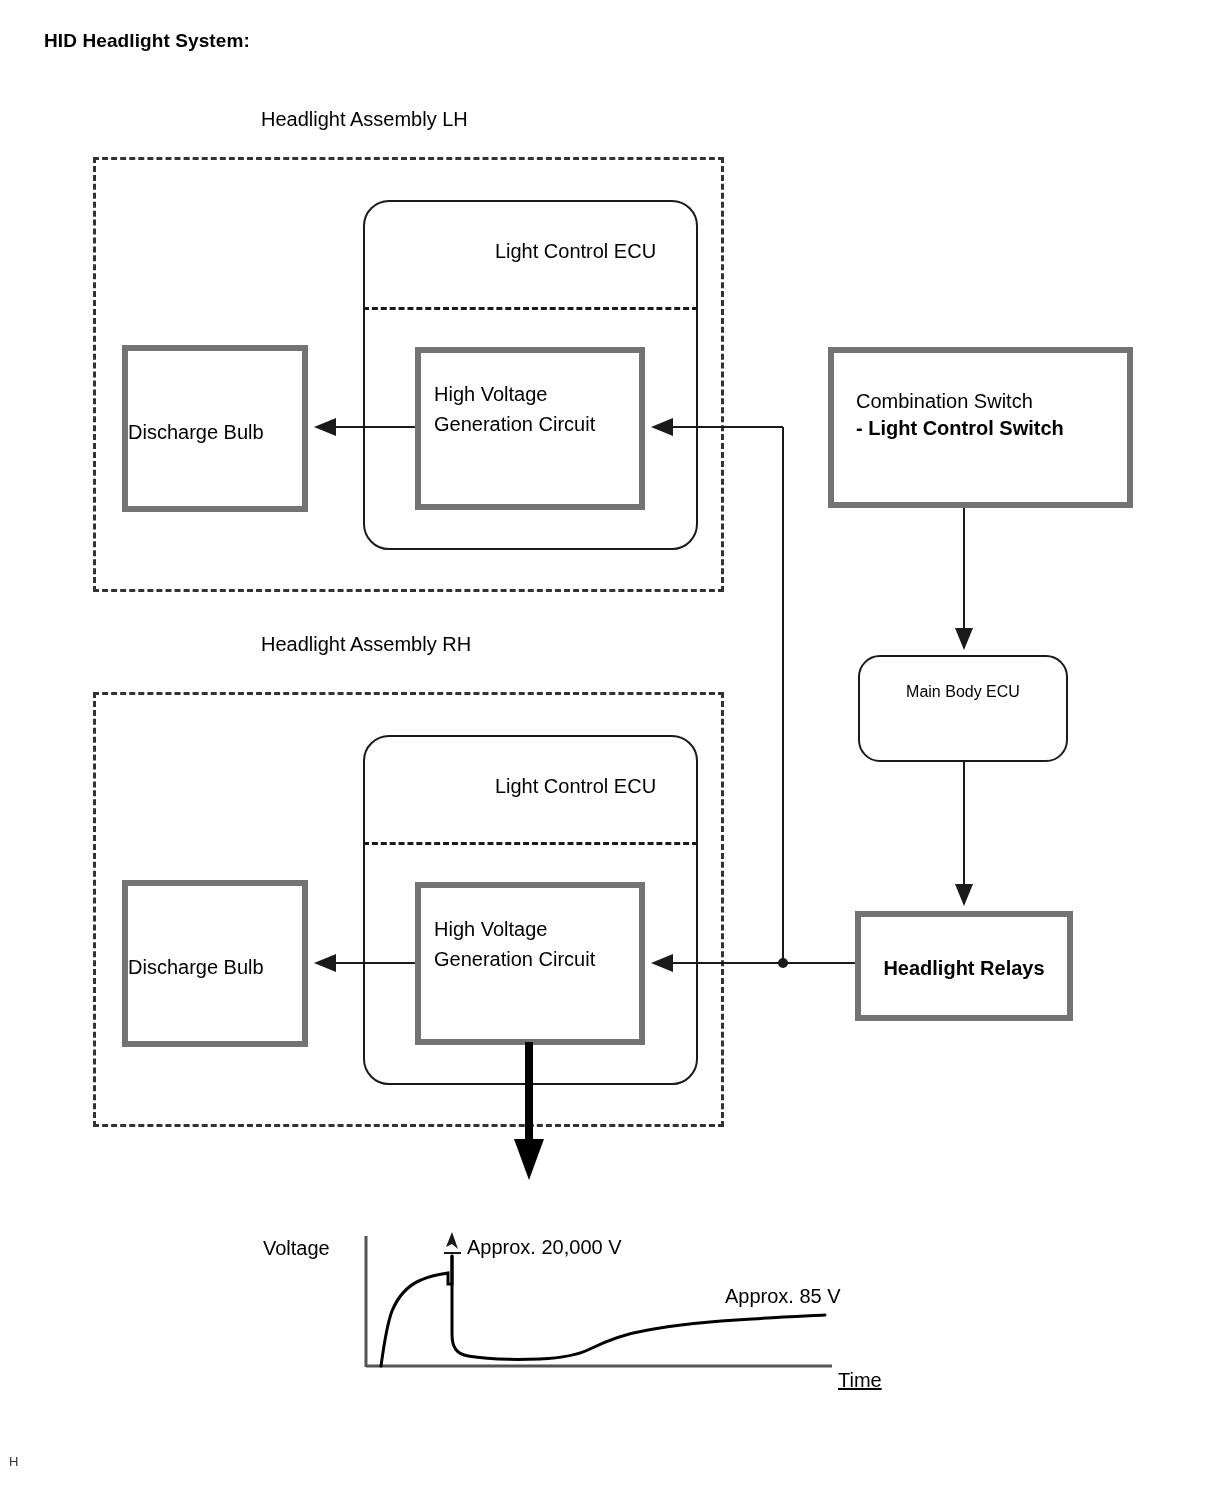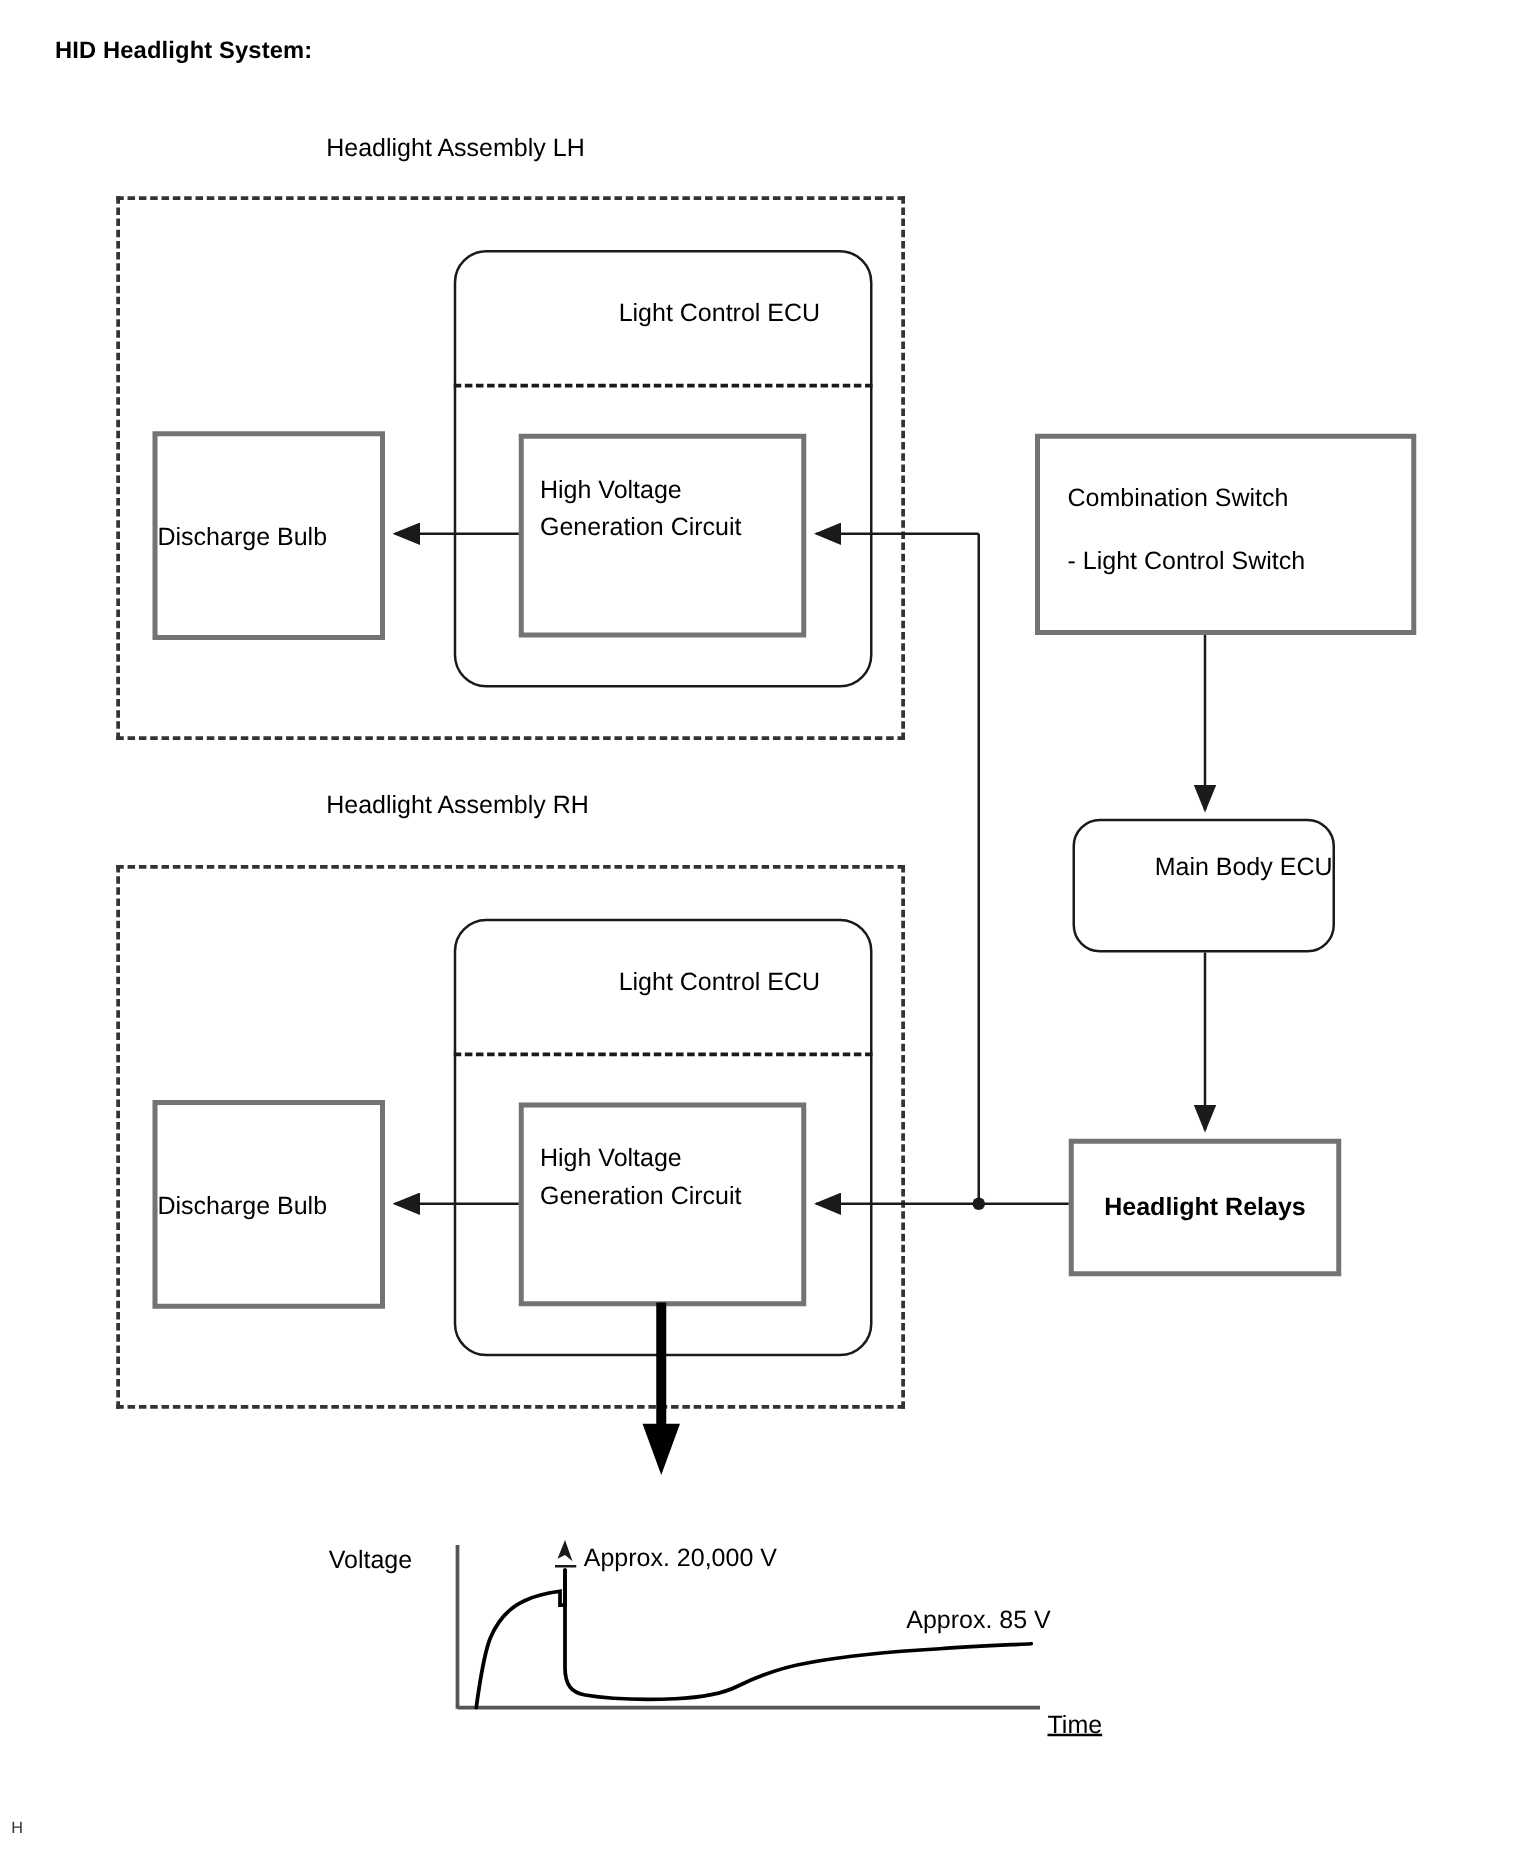--- a/index.html
+++ b/index.html
@@ -46,21 +46,21 @@
   .assembly-box {
     border: 3px dashed #333333;
     background: transparent;
     box-sizing: border-box;
   }
   #assembly-lh { left: 93px; top: 157px; width: 631px; height: 435px; }
   #assembly-rh { left: 93px; top: 692px; width: 631px; height: 435px; }
 
   
   .solid-box {
-    border: 4px solid #737373;
+    border: 6px solid #737373;
     background: #ffffff;
     box-sizing: border-box;
   }
 
   
   .ecu-round {
     border: 2px solid #1a1a1a;
     border-radius: 26px;
     background: #ffffff;
     box-sizing: border-box;
@@ -108,36 +108,36 @@
 
   
   #combi-switch { left: 828px; top: 347px; width: 305px; height: 161px; }
   .combi-line {
     position: absolute;
     left: 22px;
     font-size: 20px;
     white-space: nowrap;
   }
   #combi-line-1 { top: 37px; }
-  #combi-line-2 { top: 87px; }
+  #combi-line-2 { top: 64px; font-weight: bold; }
 
   
   #main-body-ecu {
     left: 858px; top: 655px; width: 210px; height: 107px;
     border: 2px solid #1a1a1a;
     border-radius: 22px;
     background: #ffffff;
     box-sizing: border-box;
   }
   #main-body-ecu-label {
     position: absolute;
     left: 0; right: 0;
     top: 26px;
-    text-align: right;
-    font-size: 20px;
+    text-align: center;
+    font-size: 16px;
   }
 
   
   #headlight-relays { left: 855px; top: 911px; width: 218px; height: 110px; }
   #headlight-relays-label {
     position: absolute;
     left: 0; right: 0;
     top: 40px;
     text-align: center;
     font-size: 20px;

